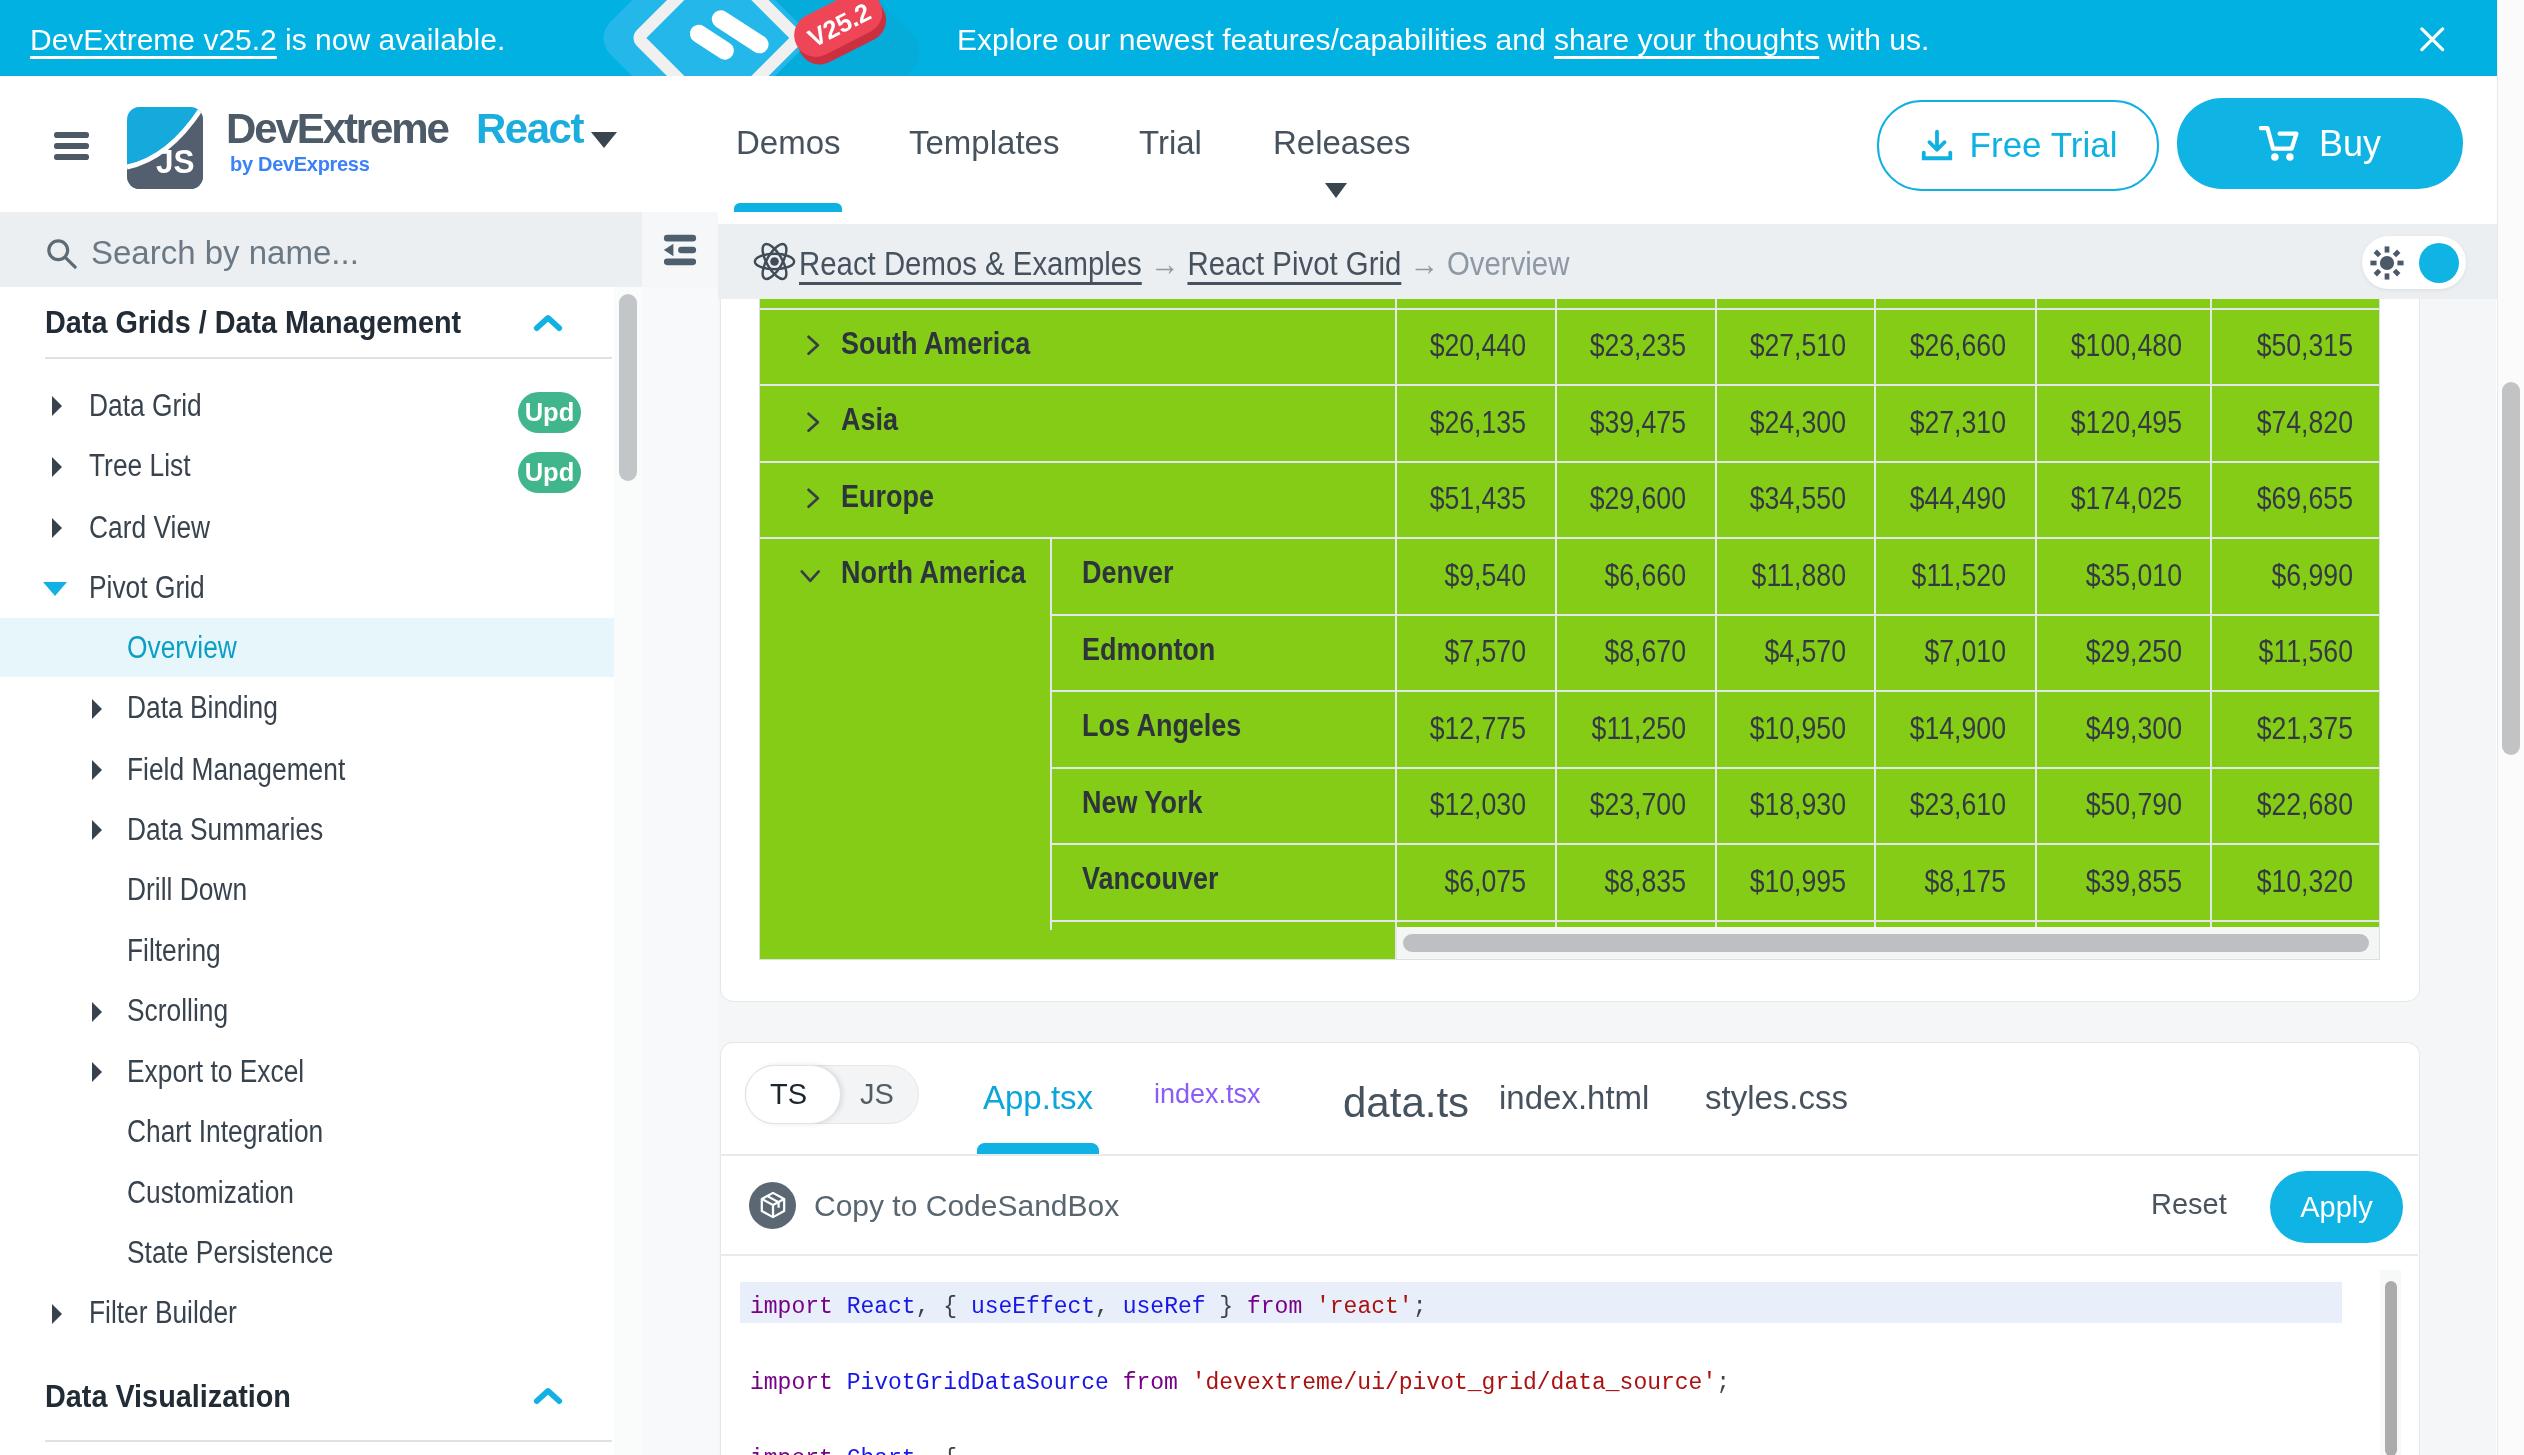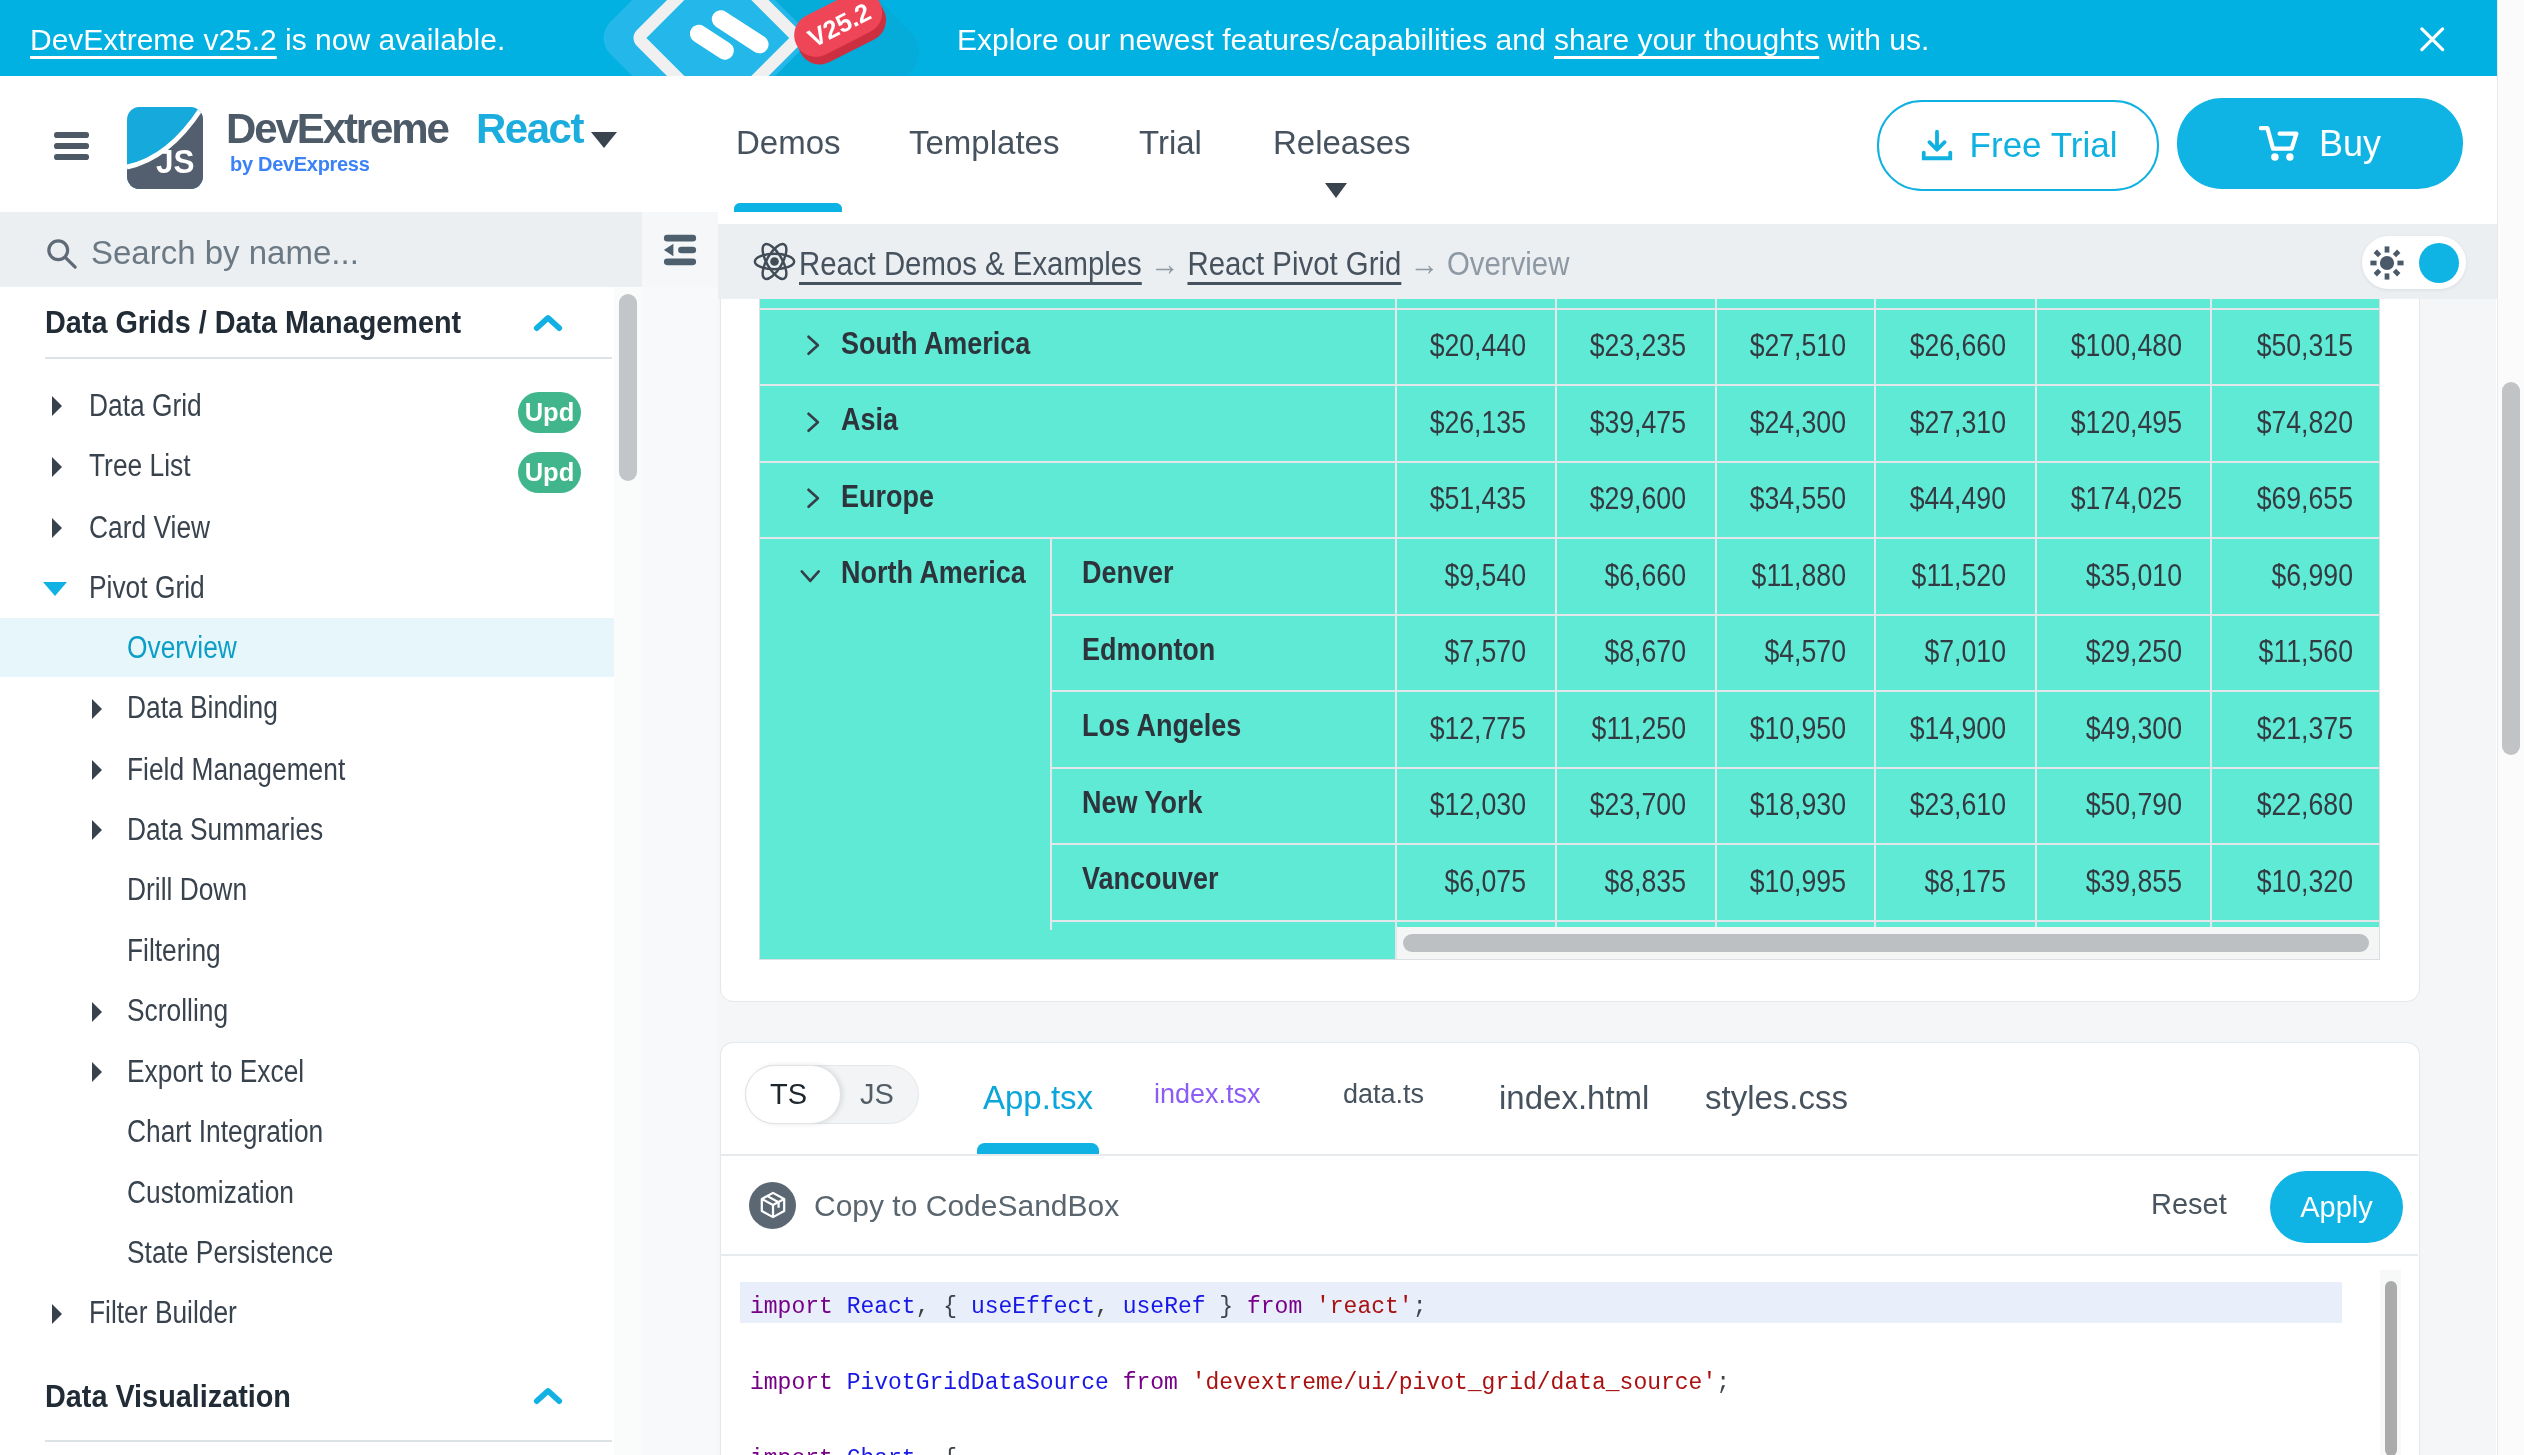--- a/index.html
+++ b/index.html
@@ -200,21 +200,21 @@
 
   <div class="abs" style="left:45px;top:1092px;font-size:32px;font-weight:bold;color:#222c36;transform:scaleX(.9);transform-origin:left center;">Data Visualization</div>
   <svg class="abs" style="left:532px;top:1099px;" width="32" height="23" viewBox="0 0 34 24">
       <path d="M5 17 L17 6 L29 17" stroke="#12b1e3" stroke-width="6" fill="none" stroke-linecap="round" stroke-linejoin="round"></path>
     </svg>
   <div class="abs" style="left:45px;top:1154px;width:567px;height:1.9px;background:#dde2e5;"></div>
 </div>
 
 <div class="abs" style="left:720px;top:245px;width:1698px;height:755px;background:#fff;border:1.9px solid #e3e8ea;border-radius:13.2px;"></div>
 
-<div class="abs" style="left:759px;top:286px;width:1621px;height:674px;background:#5eead4;overflow:hidden;
+<div class="abs" style="left:759px;top:286px;width:1621px;height:674px;background:#84cc16;overflow:hidden;
      border-left:1.9px solid #d9dfe2;border-right:1.9px solid #d9dfe2;border-bottom:1.9px solid #d9dfe2;box-sizing:border-box;">
 
   <div class="abs" style="left:0;top:22px;width:1621px;height:1.9px;background:#e3e7e9;"></div>
   <div class="abs" style="left:0;top:98px;width:1621px;height:1.9px;background:#e3e7e9;"></div>
   <div class="abs" style="left:0;top:175px;width:1621px;height:1.9px;background:#e3e7e9;"></div>
   <div class="abs" style="left:0;top:251px;width:1621px;height:1.9px;background:#e3e7e9;"></div>
 
   <div class="abs" style="left:290px;top:328px;width:1331px;height:1.9px;background:#e3e7e9;"></div>
   <div class="abs" style="left:290px;top:404px;width:1331px;height:1.9px;background:#e3e7e9;"></div>
   <div class="abs" style="left:290px;top:481px;width:1331px;height:1.9px;background:#e3e7e9;"></div>
@@ -308,21 +308,21 @@
 <div class="abs" style="left:720px;top:1042px;width:1698px;height:491px;background:#fff;border:1.9px solid #e3e8ea;border-radius:13.2px 13.2px 0 0;border-bottom:none;"></div>
 <div class="abs" style="left:720px;top:1042px;width:1698px;height:414px;overflow:hidden;">
 
   <div class="abs" style="left:24.5px;top:23px;width:174px;height:59px;background:#f2f4f5;border:1.9px solid #e4e7e9;border-radius:31px;box-sizing:border-box;"></div>
   <div class="abs" style="left:24.5px;top:23px;width:96px;height:59px;background:#fff;border:1.9px solid #e0e4e6;border-radius:31px;box-sizing:border-box;box-shadow:1.9px 0 5.7px rgba(0,0,0,.10);"></div>
   <div class="abs" style="left:50px;top:36px;font-size:29px;color:#1d252d;">TS</div>
   <div class="abs" style="left:140px;top:36px;font-size:29px;color:#525d67;">JS</div>
 
   <div class="abs" style="left:263px;top:37px;font-size:33px;color:#0ca6da;">App.tsx</div>
   <div class="abs" style="left:434px;top:37px;font-size:27px;color:#8b5cf6;">index.tsx</div>
-  <div class="abs" style="left:623px;top:37px;font-size:27px;color:#46535f;">data.ts</div>
+  <div class="abs" style="left:623px;top:37px;font-size:42px;color:#46535f;">data.ts</div>
   <div class="abs" style="left:779px;top:37px;font-size:33px;color:#46535f;">index.html</div>
   <div class="abs" style="left:985px;top:37px;font-size:33px;color:#46535f;">styles.css</div>
   <div class="abs" style="left:257px;top:101px;width:122px;height:11.3px;background:#0fb2e3;border-radius:7.6px 7.6px 0 0;"></div>
   <div class="abs" style="left:0;top:112px;width:1698px;height:1.9px;background:#e8ebed;"></div>
 
   <div class="abs" style="left:29px;top:140px;width:47px;height:47px;background:#5b6874;border-radius:50%;"></div>
   <svg class="abs" style="left:39px;top:149px;" width="28" height="28" viewBox="0 0 30 30">
     <path d="M15 2 L27 8.5 L27 21.5 L15 28 L3 21.5 L3 8.5 Z M3 8.5 L15 15 L27 8.5 M15 15 L15 28" stroke="#fff" stroke-width="2.4" fill="none" stroke-linejoin="round"></path>
     <path d="M9 5.5 L21 12 L21 18" stroke="#fff" stroke-width="2.4" fill="none" stroke-linejoin="round"></path>
   </svg>

